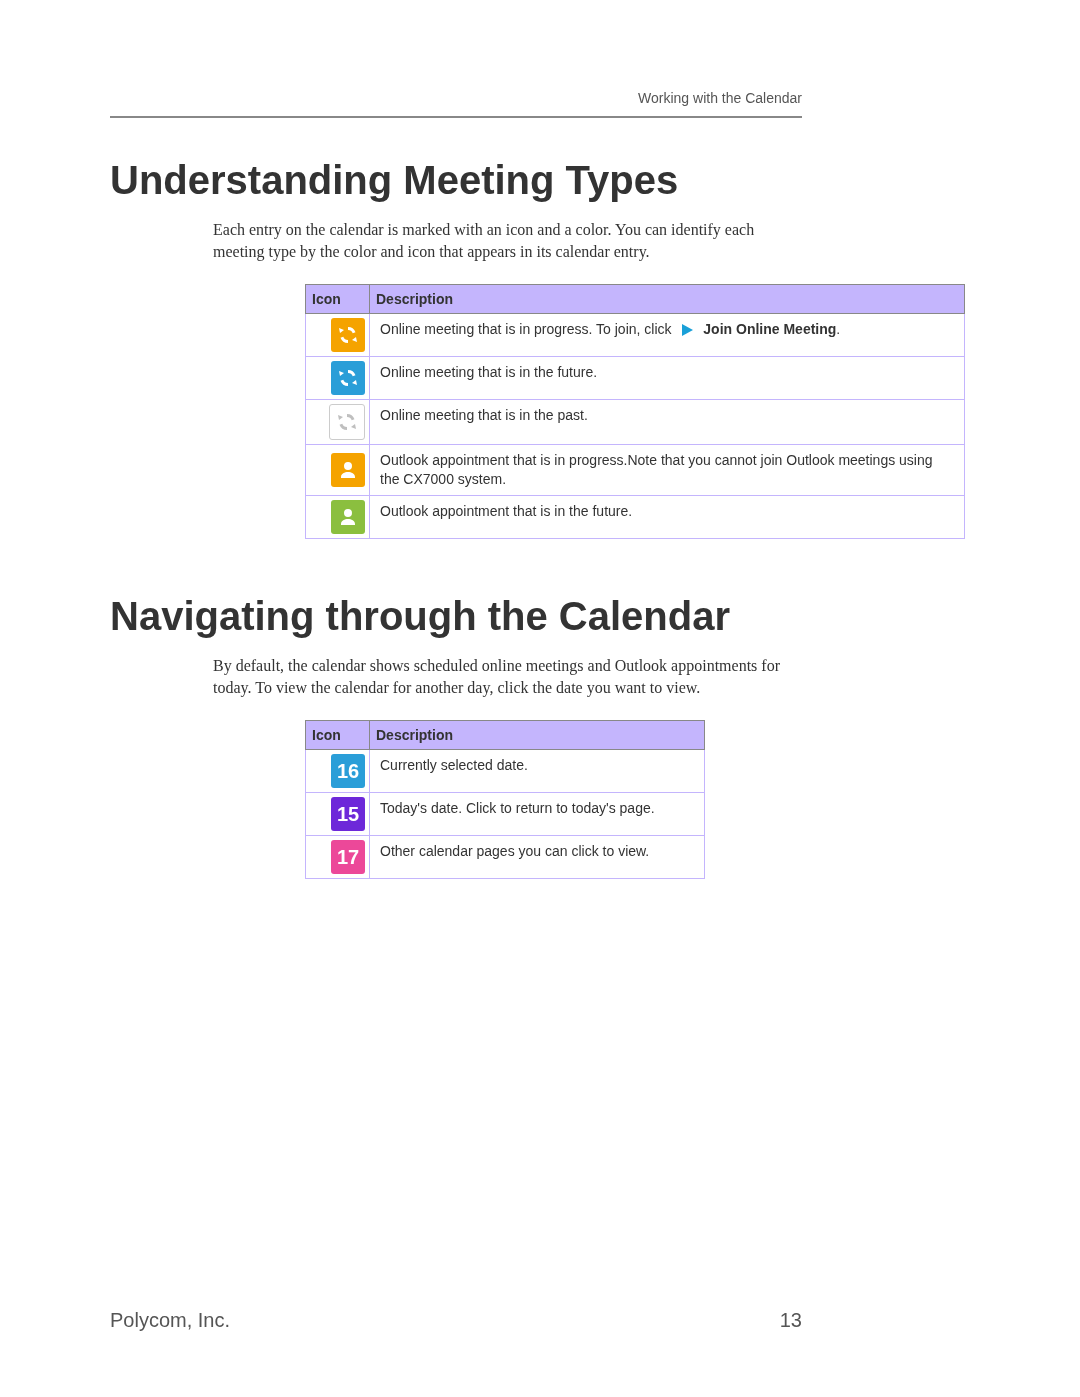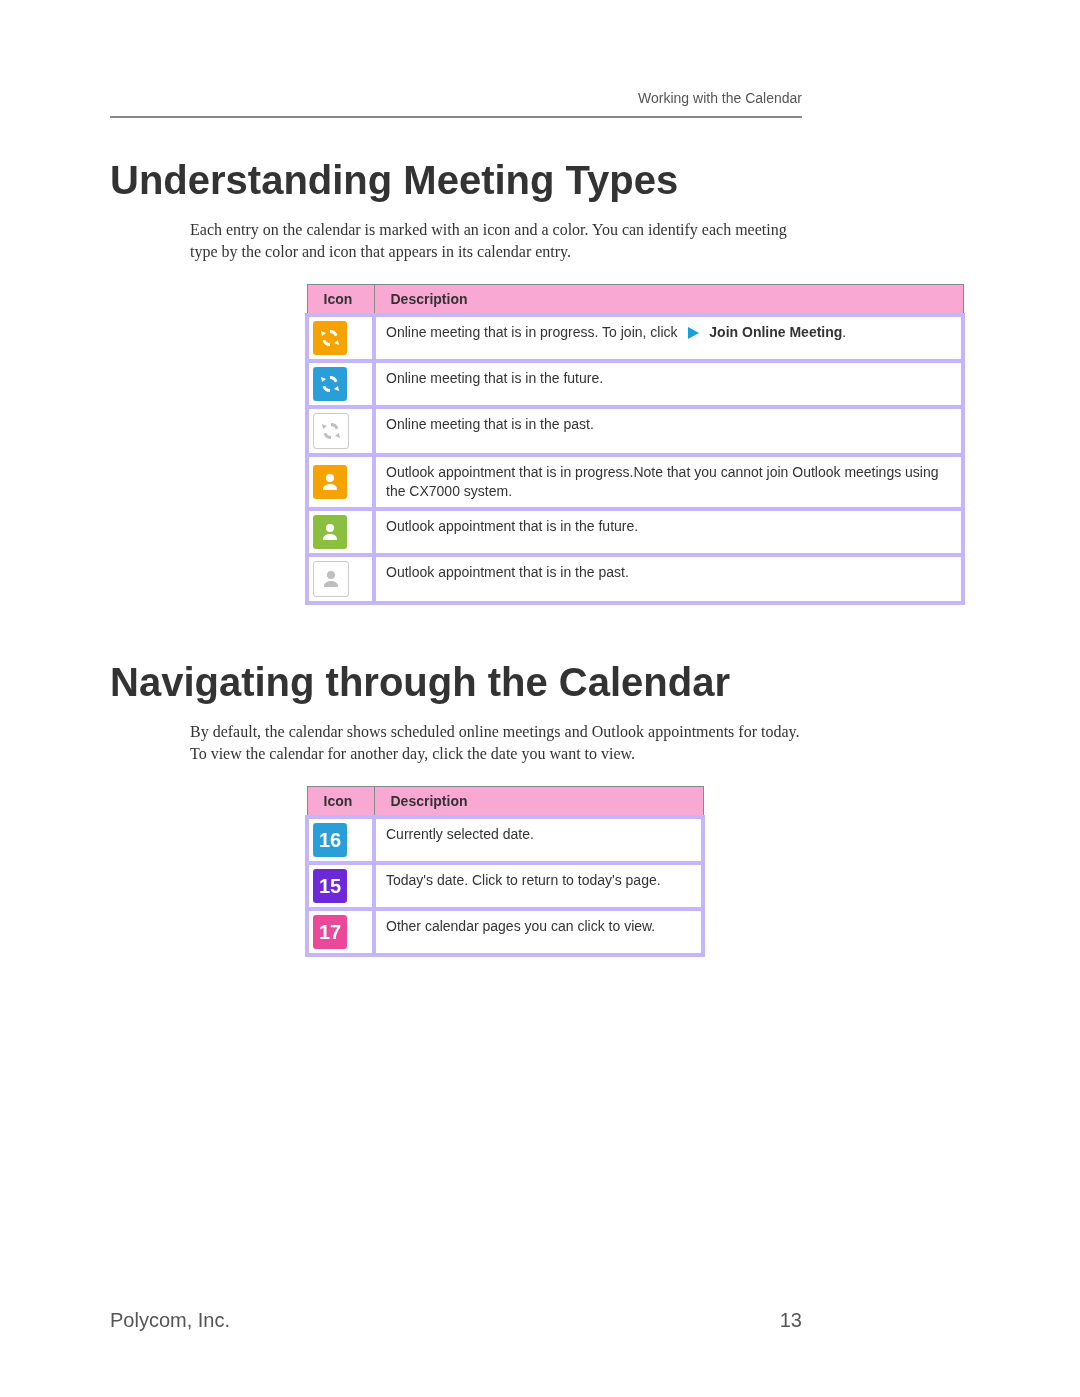--- a/index.html
+++ b/index.html
@@ -28,50 +28,50 @@
     margin: 0 0 40px 0;
   }
   h1.section {
     font-family: Arial, Helvetica, sans-serif;
     font-weight: bold;
     font-size: 40px;
     color: #333;
     margin: 0 0 12px 0;
   }
   .body-text {
-    margin-left: 80px;
+    margin-left: 103px;
     font-size: 16px;
     line-height: 1.35;
     color: #333;
     margin-bottom: 22px;
   }
   table.icon-table {
     margin-left: 195px;
     border-collapse: collapse;
     font-family: Arial, Helvetica, sans-serif;
     font-size: 14px;
     color: #333;
   }
   table.icon-table th {
-    background: #f9a8d4;
+    background: #c4b5fd;
     color: #333;
     text-align: left;
     font-weight: bold;
-    padding: 6px 16px;
+    padding: 6px 6px;
     border: 1px solid #888;
   }
   table.icon-table td {
-    border: 4px solid #c4b5fd;
+    border: 1px solid #c4b5fd;
     padding: 6px 10px;
     vertical-align: top;
     line-height: 1.35;
   }
   table.icon-table td.icon-cell {
     width: 55px;
-    text-align: left;
+    text-align: right;
     vertical-align: middle;
     padding: 4px;
     text-decoration: underline;
   }
   .t1 { width: 660px; }
   .t2 { width: 400px; }
   .gap { height: 55px; }
   .footer {
     position: absolute;
     left: 110px;
@@ -178,30 +178,20 @@
       <tr>
         <td class="icon-cell">
           <span class="sq" style="background:#8bbf3f">
             <svg width="24" height="24" viewBox="0 0 24 24">
                 <path fill="#fff" d="M12 12a4 4 0 1 0 0-8 4 4 0 0 0 0 8zm0 2c-3.3 0-7 1.7-7 5v1h14v-1c0-3.3-3.7-5-7-5z"></path>
               </svg>
           </span>
         </td>
         <td>Outlook appointment that is in the future.</td>
       </tr>
-      <tr>
-        <td class="icon-cell">
-          <span class="sq sq-white">
-            <svg width="24" height="24" viewBox="0 0 24 24">
-                <path d="M12 12a4 4 0 1 0 0-8 4 4 0 0 0 0 8zm0 2c-3.3 0-7 1.7-7 5v1h14v-1c0-3.3-3.7-5-7-5z" fill="#bfbfbf"></path>
-              </svg>
-          </span>
-        </td>
-        <td>Outlook appointment that is in the past.</td>
-      </tr>
     </tbody>
   </table>
 
   <div class="gap"></div>
 
   <h1 class="section">Navigating through the Calendar</h1>
   <p class="body-text">By default, the calendar shows scheduled online meetings and Outlook appointments for today. To view the calendar for another day, click the date you want to view.</p>
 
   <table class="icon-table t2">
     <thead>

